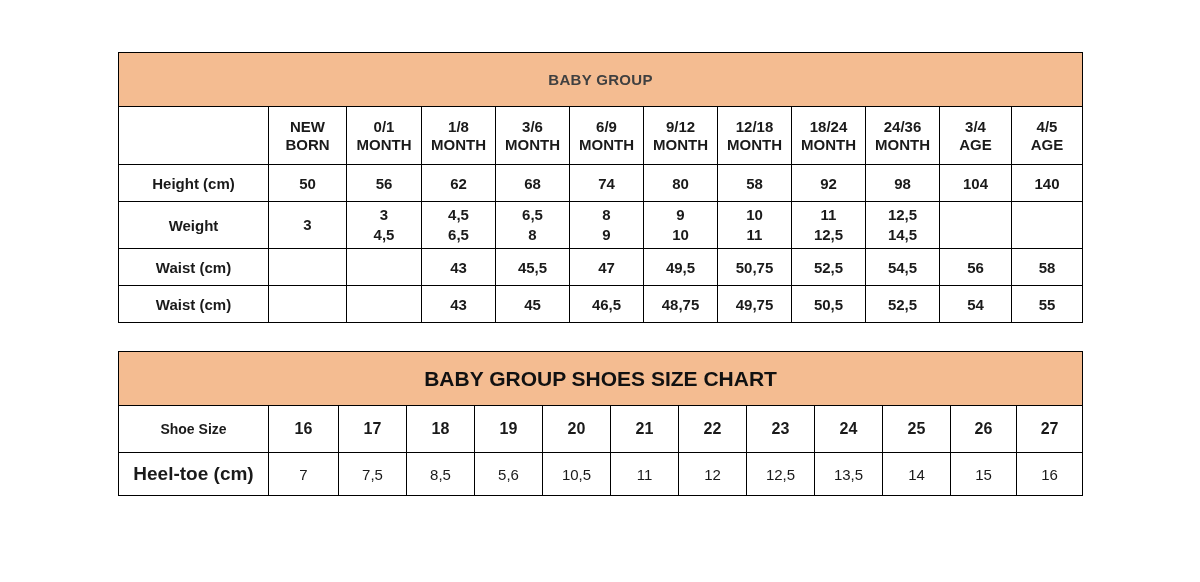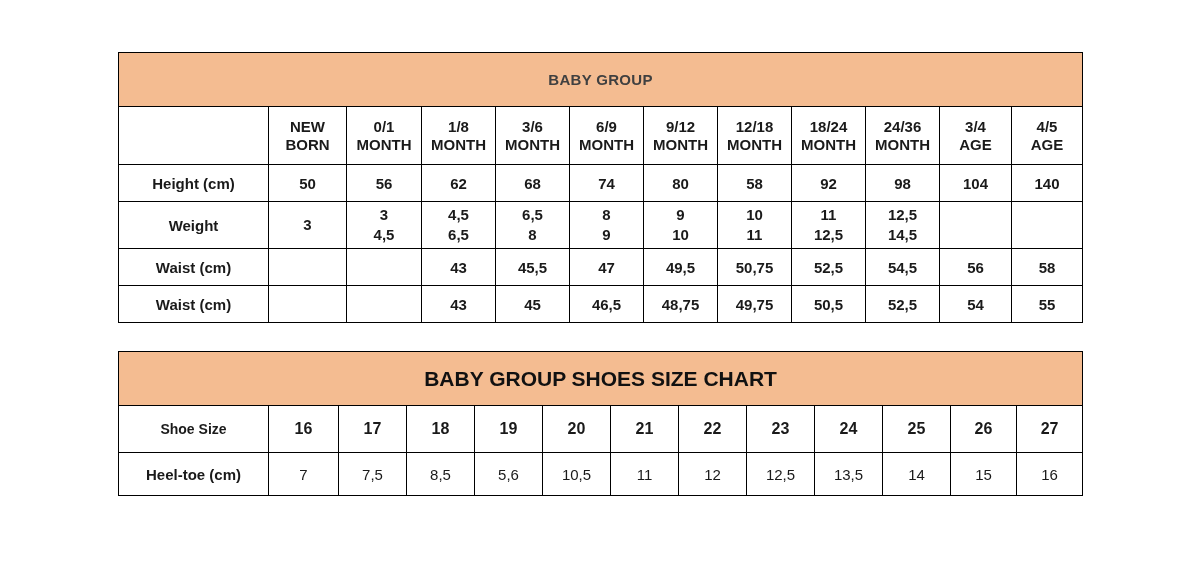--- a/index.html
+++ b/index.html
@@ -106,21 +106,21 @@
   }
   .shoe-hdr-cell {
     font-weight: bold;
     font-size: 16px;
     height: 46px;
   }
   .shoe-data-label {
     text-align: left;
     padding-left: 12px;
     font-weight: bold;
-    font-size: 15px;
+    font-size: 19px;
     height: 42px;
     margin-left: 40px;
   }
   .shoe-data-cell {
     font-weight: normal;
     font-size: 15px;
     height: 42px;
   }
 </style>
 </head>

